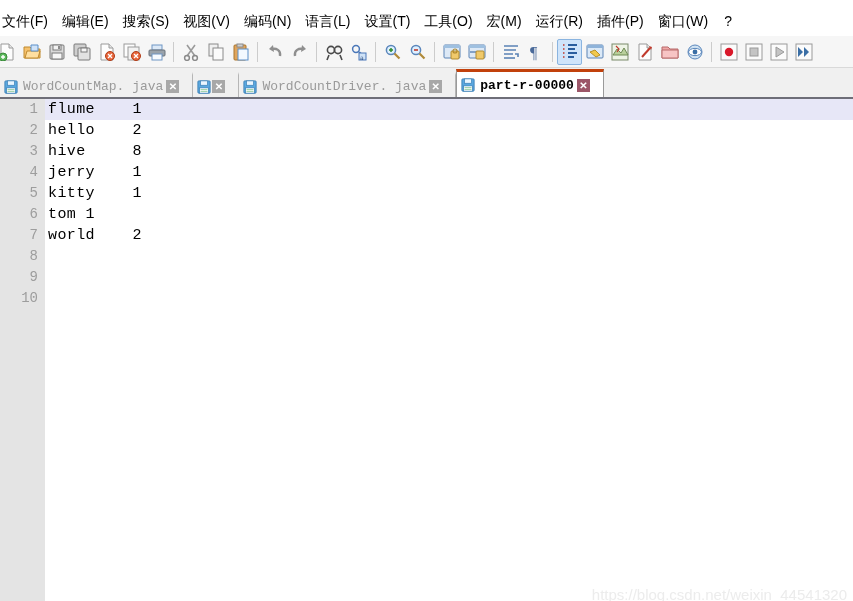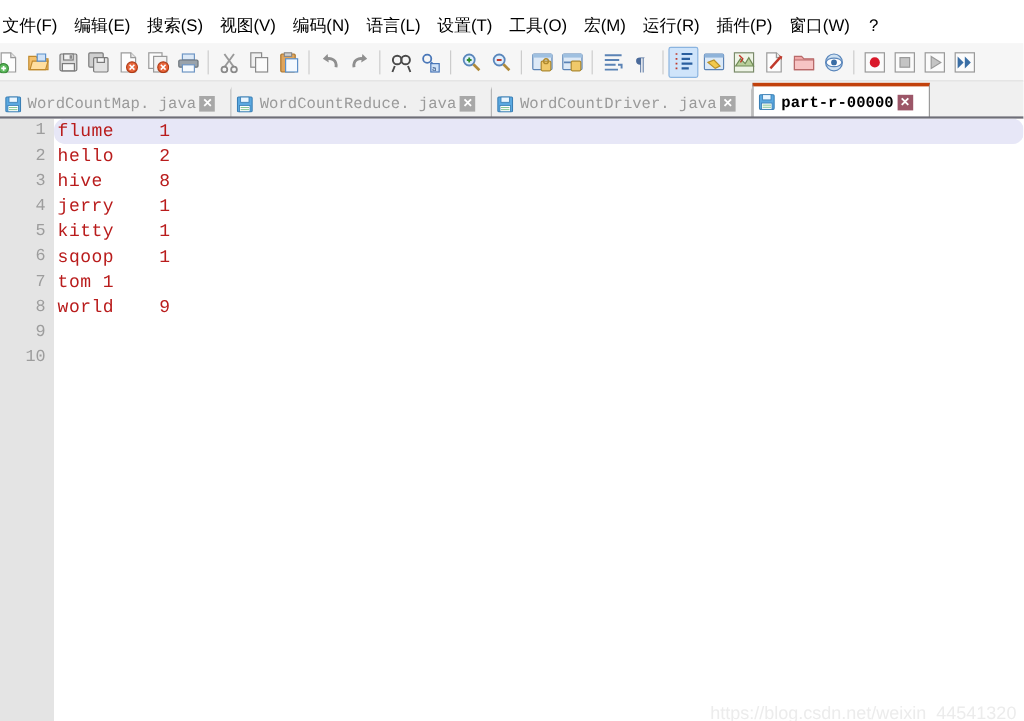--- a/index.html
+++ b/index.html
@@ -171,24 +171,23 @@
     width: 808px;
     height: 508px;
     background: #ffffff;
   }
   .code-line {
     height: 21px;
     line-height: 21px;
     padding-left: 3px;
     font-family: "Liberation Mono", "DejaVu Sans Mono", monospace;
     font-size: 15px;
-    color: #b91c1c;
+    color: #000000;
     white-space: pre;
     letter-spacing: 0.4px;
-    border-radius: 9px;
   }
   .code-line.current { background: #e7e7f7; }
 
   
   .watermark {
     position: absolute;
     right: 6px;
     bottom: 4px;
     font-family: "Liberation Sans", sans-serif;
     font-size: 15px;
@@ -512,21 +511,20 @@
       </div>
       <div class="tab">
         <span>
           <svg class="tab-icon" viewBox="0 0 16 16" xmlns="http://www.w3.org/2000/svg">
             <rect x="1" y="1" width="14" height="14" rx="1" fill="#5aa8e0" stroke="#3a7fb5"></rect>
             <rect x="4" y="1" width="8" height="5" fill="#eaf6ff" stroke="#3a7fb5" stroke-width="0.8"></rect>
             <rect x="3" y="9" width="10" height="6" fill="#ffffff" stroke="#3a7fb5" stroke-width="0.8"></rect>
             <path d="M4 11h8M4 13h8" stroke="#7ac08a" stroke-width="0.9"></path>
           </svg>
         </span>
-        <span class="tab-label">WordCountReduce. java</span>
         <span class="tab-close">✕</span>
       </div>
       <div class="tab">
         <span>
           <svg class="tab-icon" viewBox="0 0 16 16" xmlns="http://www.w3.org/2000/svg">
             <rect x="1" y="1" width="14" height="14" rx="1" fill="#5aa8e0" stroke="#3a7fb5"></rect>
             <rect x="4" y="1" width="8" height="5" fill="#eaf6ff" stroke="#3a7fb5" stroke-width="0.8"></rect>
             <rect x="3" y="9" width="10" height="6" fill="#ffffff" stroke="#3a7fb5" stroke-width="0.8"></rect>
             <path d="M4 11h8M4 13h8" stroke="#7ac08a" stroke-width="0.9"></path>
           </svg>
@@ -562,21 +560,20 @@
         <div class="gutter-line">8</div>
         <div class="gutter-line">9</div>
         <div class="gutter-line">10</div>
       </div>
     <div class="code-area" id="codearea">
         <div class="code-line current">flume    1</div>
         <div class="code-line">hello    2</div>
         <div class="code-line">hive     8</div>
         <div class="code-line">jerry    1</div>
         <div class="code-line">kitty    1</div>
-        <div class="code-line">sqoop    1</div>
         <div class="code-line">tom 1</div>
-        <div class="code-line">world    9</div>
+        <div class="code-line">world    2</div>
         <div class="code-line"></div>
       </div>
     <div class="watermark">https://blog.csdn.net/weixin_44541320</div>
   </div>
 
 </div>
 
 </body></html>

